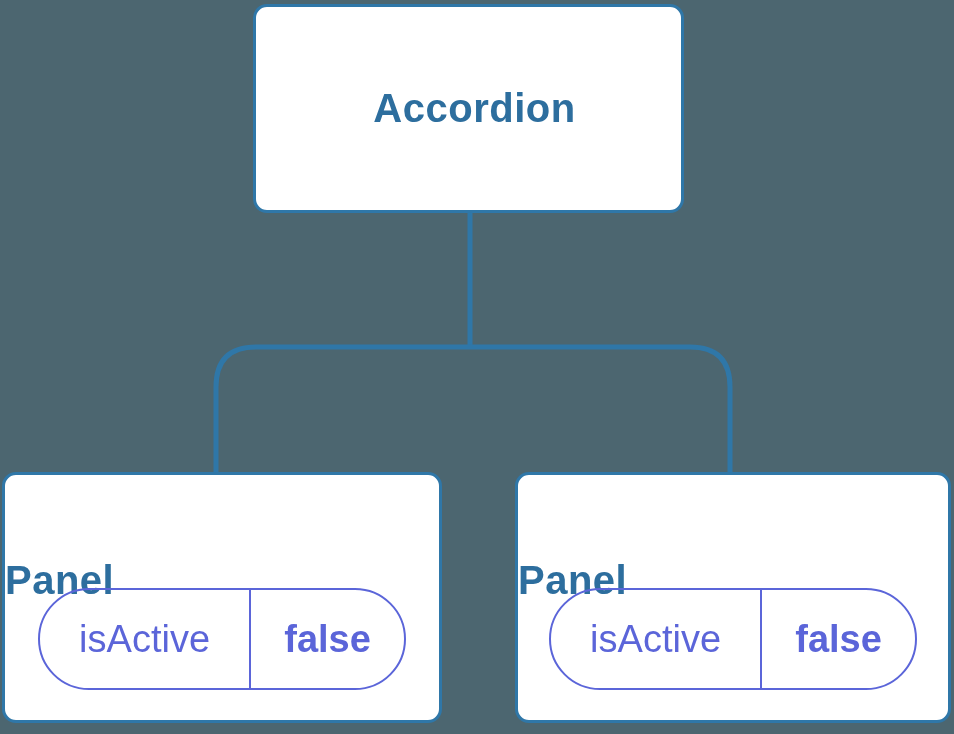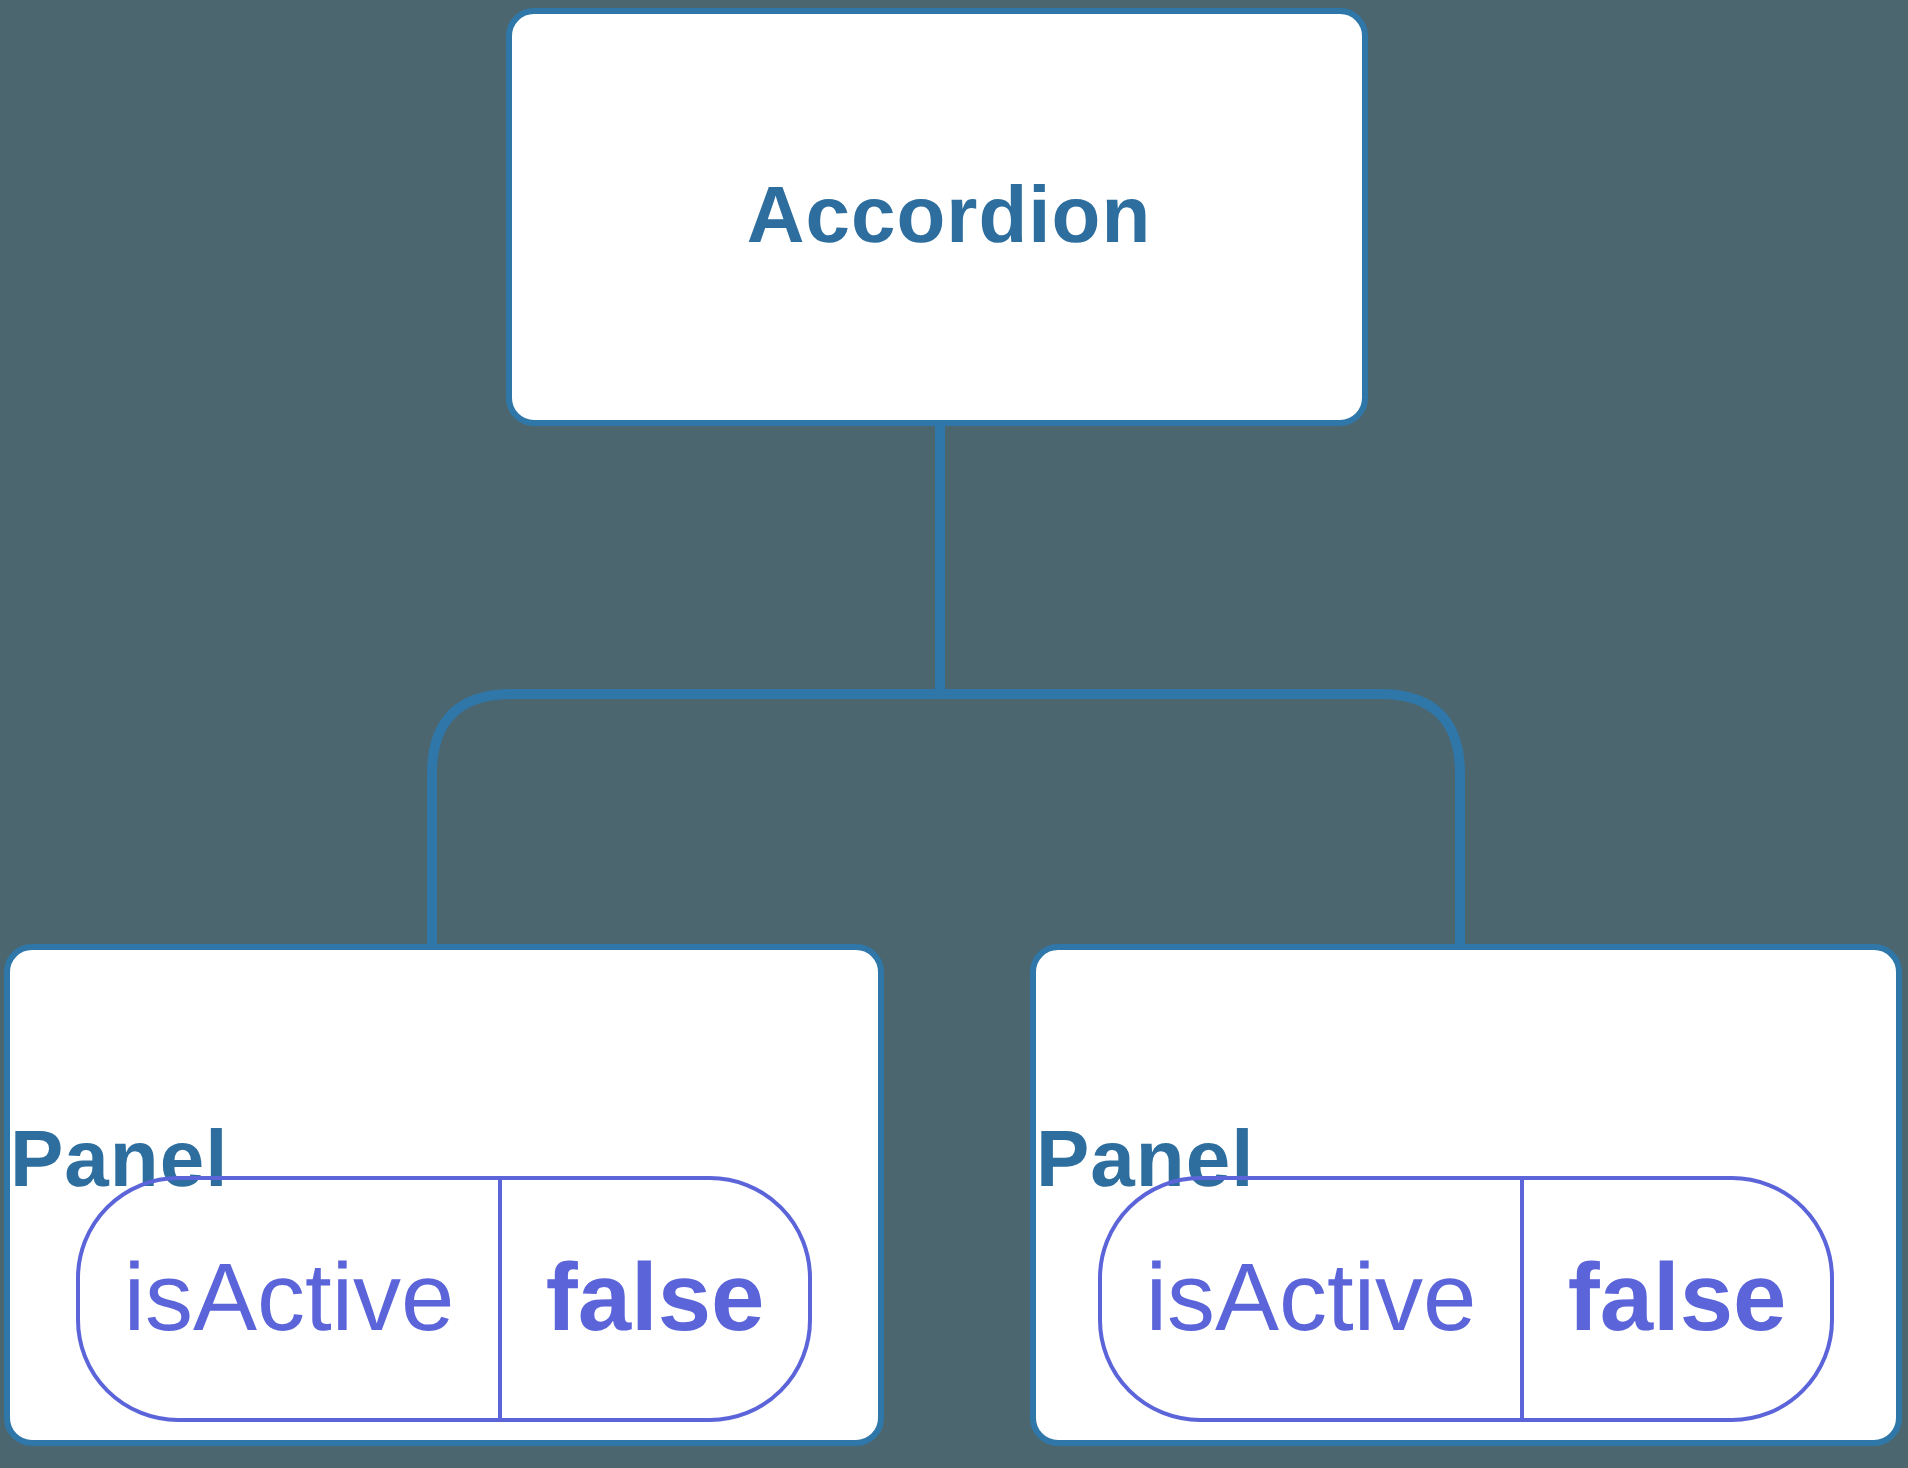--- a/index.html
+++ b/index.html
@@ -68,27 +68,27 @@
     text-align: left;
     line-height: 48px;
     margin-top: 45px;
   }
   .state-pill {
     position: absolute;
     top: 113px;
     left: 50%;
     transform: translateX(-50%);
     width: 368px;
-    height: 123px;
+    height: 102px;
     border: 2.5px solid var(--state-accent);
     border-radius: 51px;
     display: flex;
     align-items: stretch;
     color: var(--state-accent);
-    font-size: 48px;
+    font-size: 38px;
   }
   .pill-cell {
     display: flex;
     align-items: center;
     justify-content: center;
   }
   .pill-key {
     flex: 0 0 58%;
     border-right: 2.5px solid var(--state-accent);
   }

